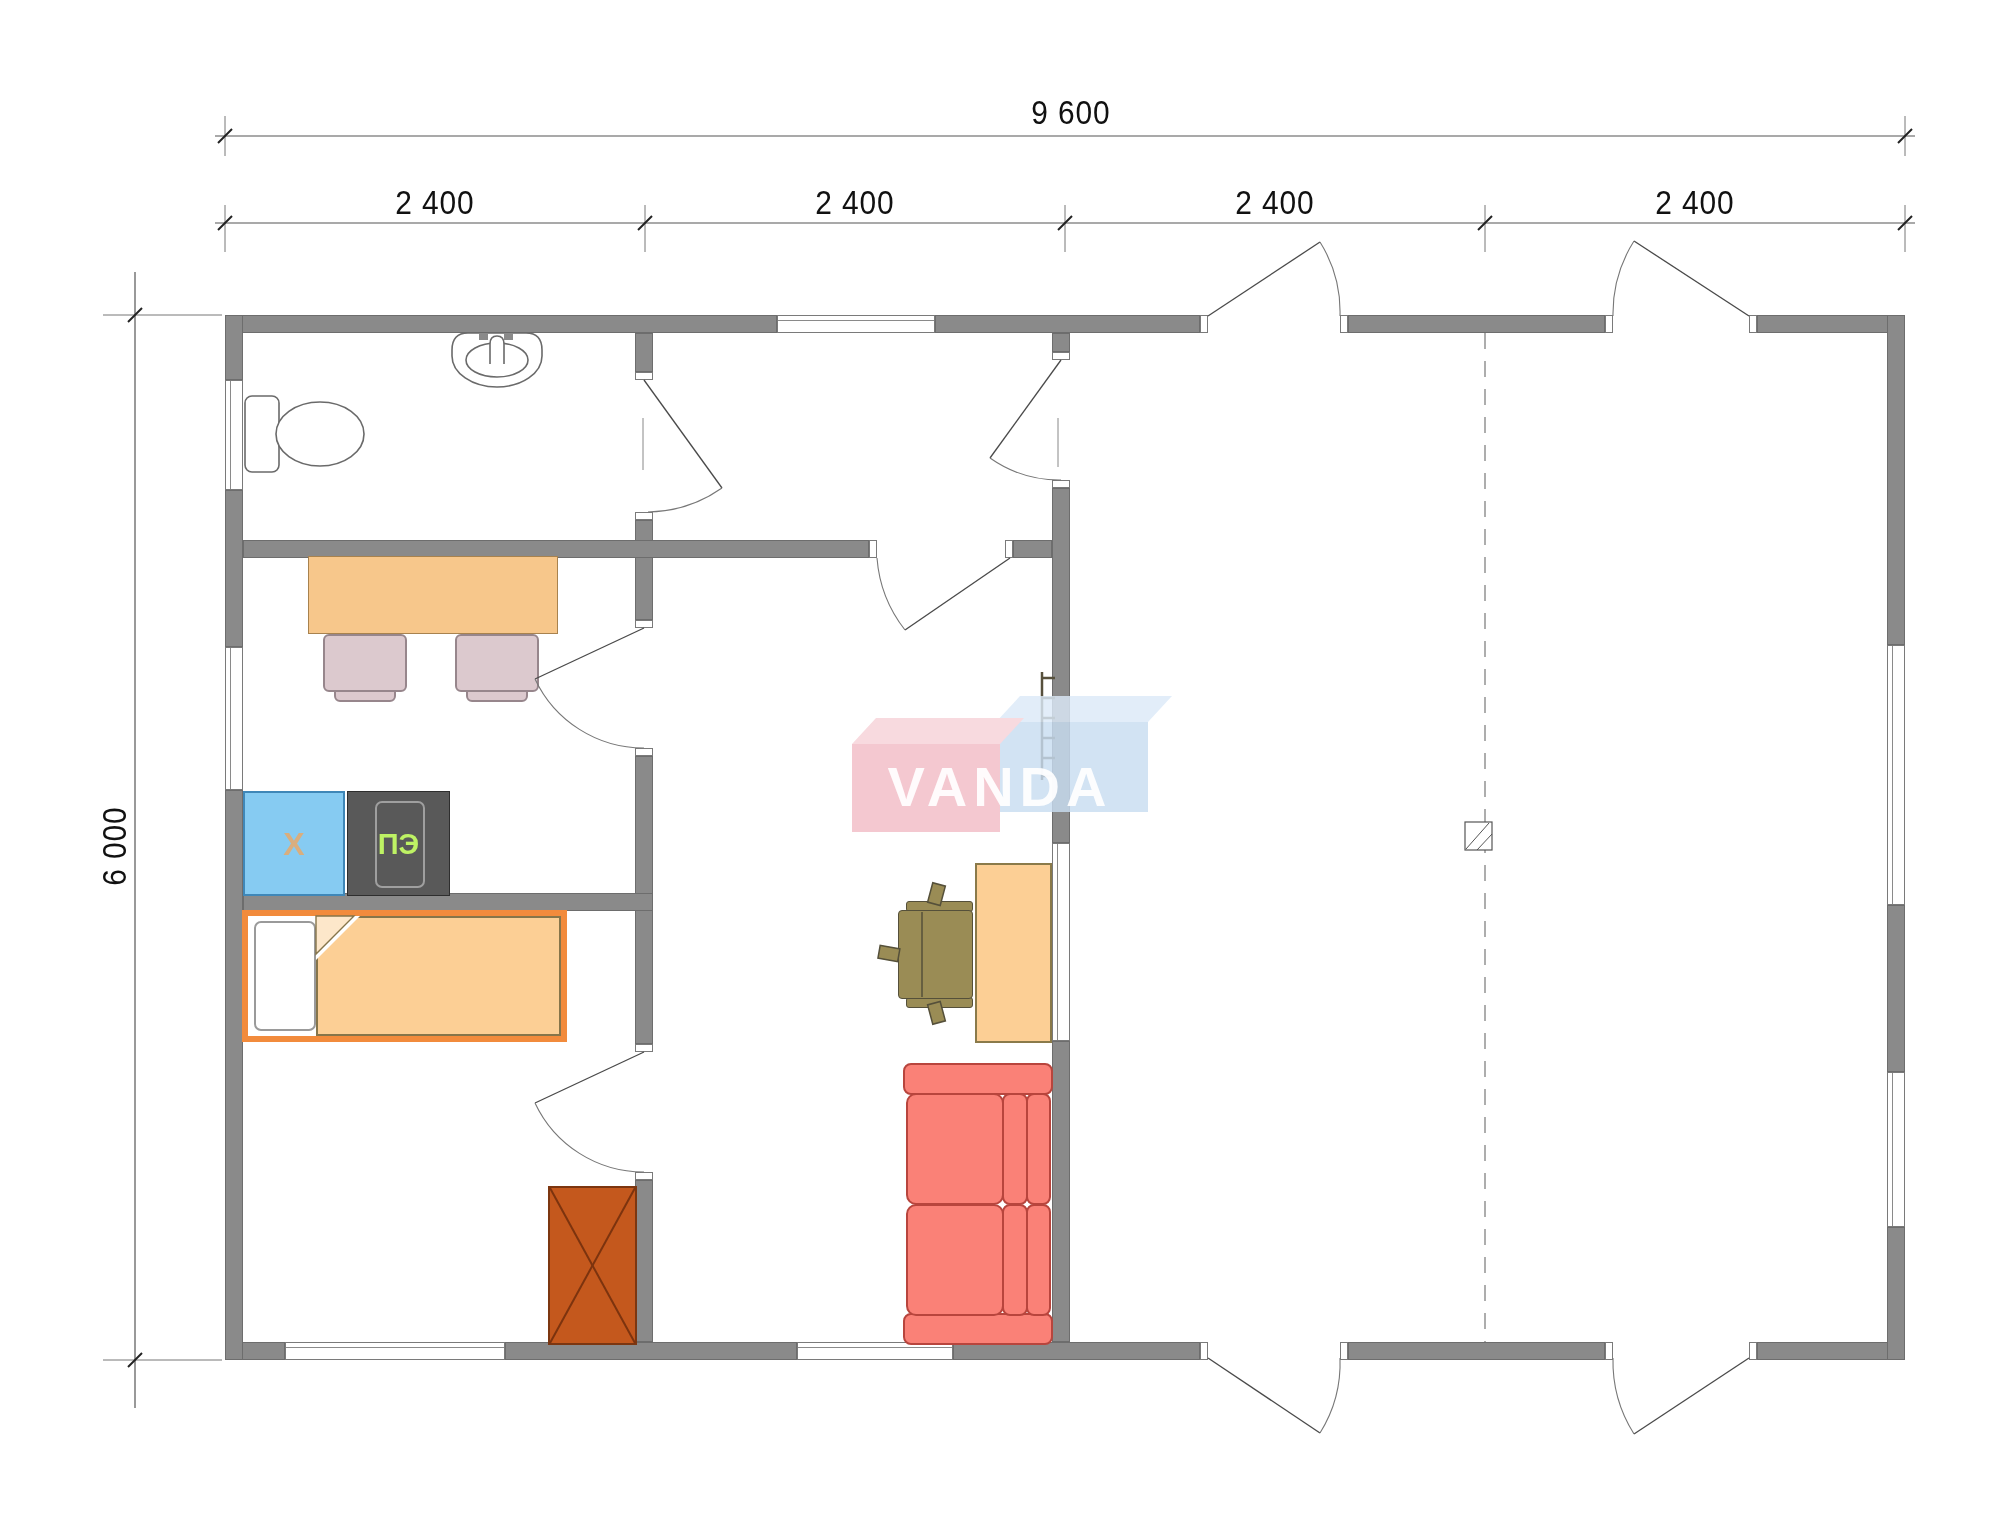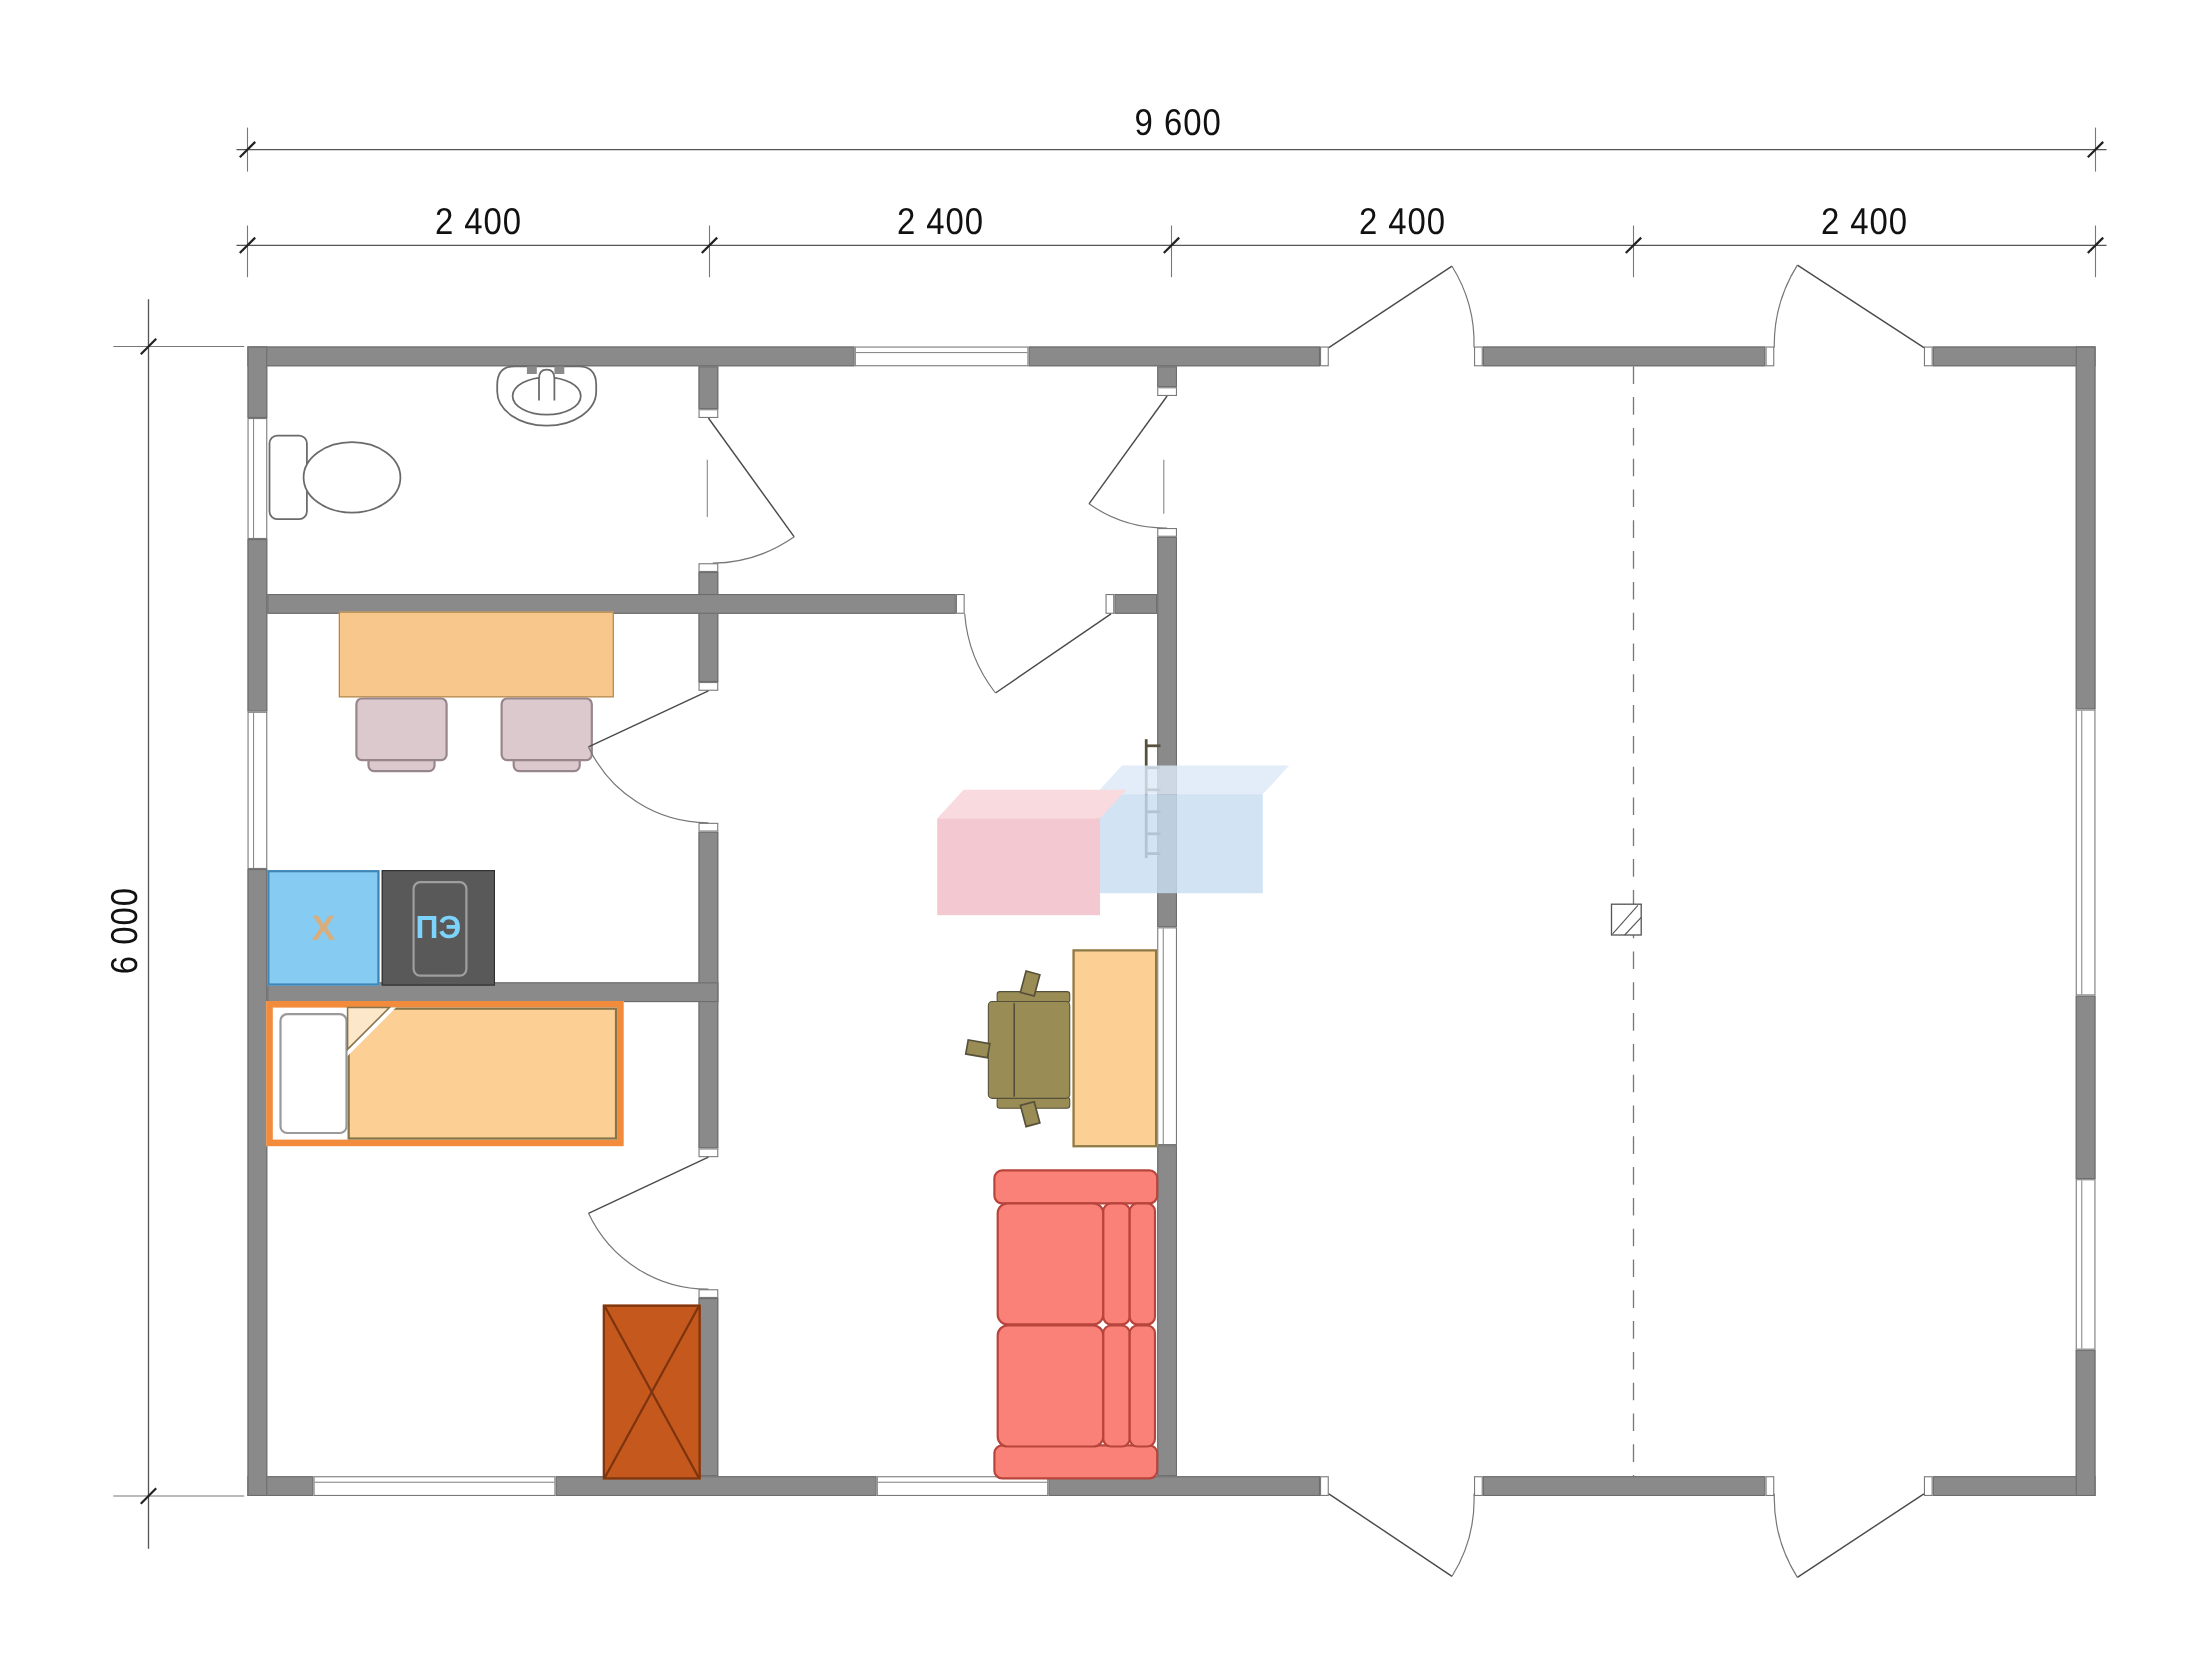--- a/index.html
+++ b/index.html
@@ -90,21 +90,21 @@
   <div class="f" style="left:323px;top:634px;width:84px;height:58px;background:#DCC9CE;border:2px solid #97868c;border-radius:6px"></div>
   <div class="f" style="left:334px;top:690px;width:62px;height:12px;background:#DCC9CE;border:2px solid #97868c;border-radius:0 0 6px 6px"></div>
   <div class="f" style="left:455px;top:634px;width:84px;height:58px;background:#DCC9CE;border:2px solid #97868c;border-radius:6px"></div>
   <div class="f" style="left:466px;top:690px;width:62px;height:12px;background:#DCC9CE;border:2px solid #97868c;border-radius:0 0 6px 6px"></div>
 
   <div class="f" style="left:243px;top:791px;width:102px;height:105px;background:#86CBF2;border:2px solid #3f87b8">
     <span class="appl-label" style="font-size:32px;color:#D9AE7E">X</span>
   </div>
   <div class="f" style="left:347px;top:791px;width:103px;height:105px;background:#595959;border:1px solid #2e2e2e">
     <div style="position:absolute;left:27px;top:9px;width:50px;height:87px;border:2px solid #9f9f9f;border-radius:7px;box-sizing:border-box"></div>
-    <span class="appl-label" style="font-size:29px;color:#7dd3fc">ПЭ</span>
+    <span class="appl-label" style="font-size:29px;color:#bef264">ПЭ</span>
   </div>
 
   <div class="f" style="left:242px;top:910px;width:325px;height:132px;background:#fff;border:6px solid #F28B3C"></div>
   <div class="f" style="left:254px;top:921px;width:62px;height:110px;background:#fff;border:2px solid #9a9a9a;border-radius:7px"></div>
   <div class="f" style="left:316px;top:916px;width:245px;height:120px;background:#FCCF95;border:2px solid #86754a"></div>
 
   <div class="f" style="left:548px;top:1186px;width:89px;height:159px;background:#C4581D;border:2px solid #7c3610"></div>
 
   <div class="f" style="left:975px;top:863px;width:77px;height:180px;background:#FCCF95;border:2px solid #8a7a4a"></div>
   <div class="f" style="left:906px;top:901px;width:67px;height:11px;background:#9A8C55;border:1.5px solid #55503a;border-radius:3px"></div>
@@ -225,20 +225,21 @@
   </svg>
 
   <div class="wm" style="left:0;top:0">
     <svg width="2000" height="1524" viewBox="0 0 2000 1524" style="position:absolute;left:0;top:0">
       <polygon points="996,722 1148,722 1172,696 1020,696" fill="#DCEAF8"></polygon>
       <rect x="996" y="722" width="152" height="90" fill="#C9DDF1"></rect>
       <polygon points="852,744 1000,744 1024,718 876,718" fill="#F7D2D8"></polygon>
       <rect x="852" y="744" width="148" height="88" fill="#F2BCC6"></rect>
     </svg>
   </div>
+  <span class="wm-text" style="left:1000px;top:786px">VANDA</span>
 
   <span class="dimtext" style="left:1071px;top:112px">9 600</span>
   <span class="dimtext" style="left:435px;top:202px">2 400</span>
   <span class="dimtext" style="left:855px;top:202px">2 400</span>
   <span class="dimtext" style="left:1275px;top:202px">2 400</span>
   <span class="dimtext" style="left:1695px;top:202px">2 400</span>
   <span class="dimtext rot" style="left:114px;top:846px">6 000</span>
 
 </div>
 

